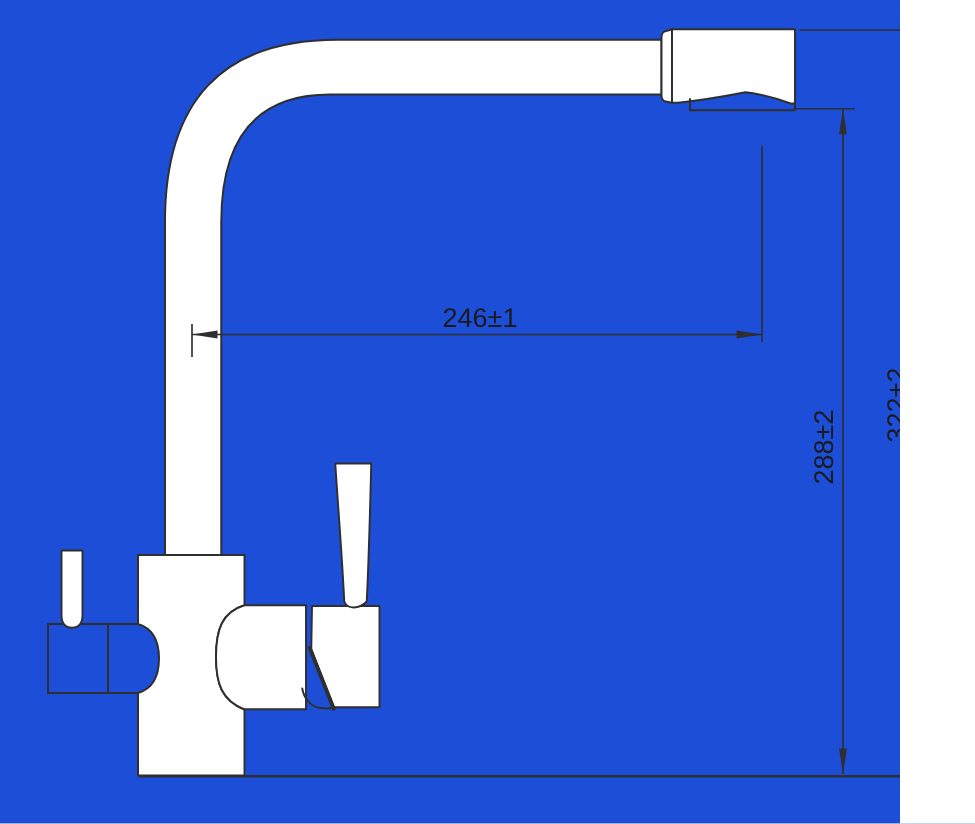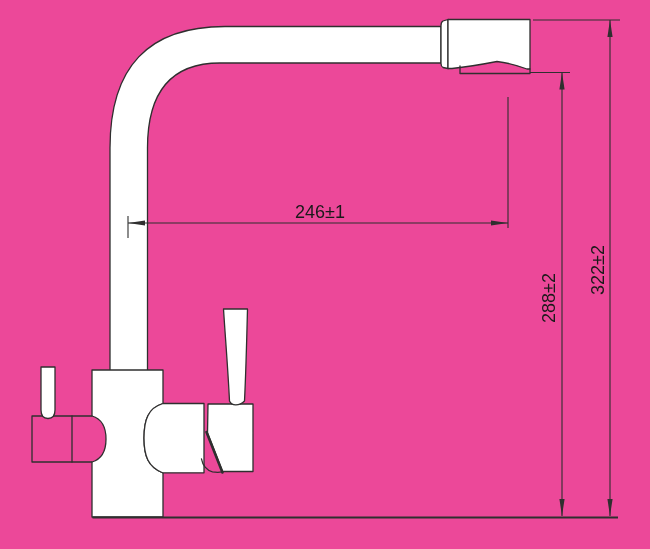--- a/index.html
+++ b/index.html
@@ -1,17 +1,17 @@
 <!DOCTYPE html>
 <html><head>
 <meta charset="utf-8">
 <style>
   html,body{margin:0;padding:0;background:#ffffff;}
   .stage{
-    width:650px;height:549px;position:relative;background:#ec4899;
+    width:600px;height:549px;position:relative;background:#1d4ed8;
     font-family:"Liberation Sans", sans-serif;overflow:hidden;text-align:center;
   }
   svg{display:block;}
   .outline{fill:#ffffff;stroke:#2f2f2f;stroke-width:1.3;stroke-linejoin:round;}
   .stroke{fill:none;stroke:#2f2f2f;stroke-width:1.3;stroke-linejoin:round;stroke-linecap:round;}
   .dim{fill:none;stroke:#2f2f2f;stroke-width:1.1;}
   .dimfill{fill:#2f2f2f;stroke:none;}
   .baseline{fill:none;stroke:#2f2f2f;stroke-width:1.8;}
   .thick{fill:none;stroke:#2f2f2f;stroke-width:2.6;stroke-linecap:round;}
   text{fill:#1a1a1a;font-size:18px;font-family:"Liberation Sans", sans-serif;}

